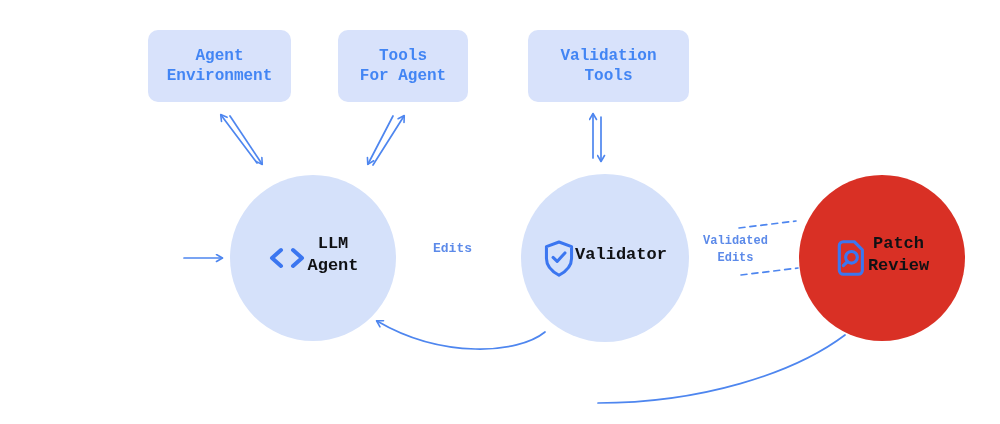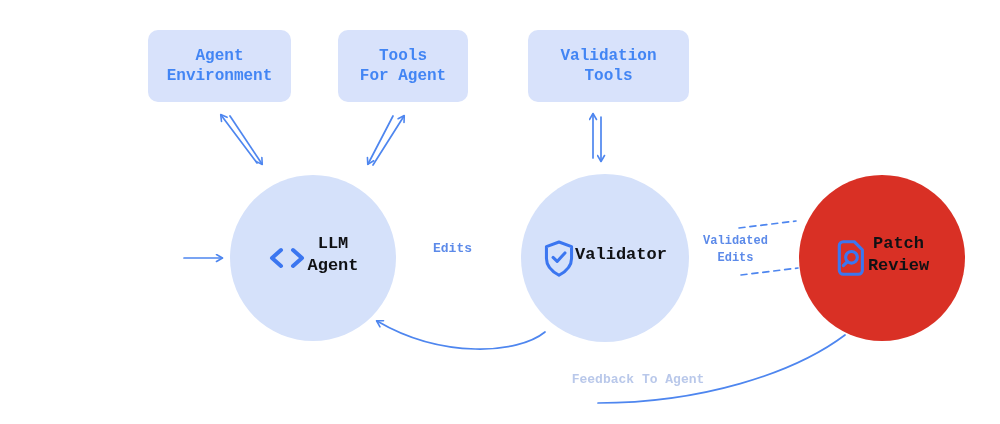--- a/index.html
+++ b/index.html
@@ -86,21 +86,20 @@
         <path d="M8.8 16.8 L6 19.6" fill="none" stroke="var(--icon_blue)" stroke-width="2.3" stroke-linecap="round"></path>
       </svg>
     </span>
     <span>Patch
 Review</span>
   </div>
 
   <div class="floating-label" id="label-edits">Edits</div>
   <div class="floating-label" id="label-validated-edits">Validated
 Edits</div>
-  <div class="floating-label" id="label-feedback">Feedback To Agent</div>
 
   <svg id="arrow-layer" width="1000" height="424" viewBox="0 0 1000 424">
     <defs>
       <marker id="arrowhead" viewBox="0 0 9 9" markerWidth="9" markerHeight="9" refX="7" refY="4.5" orient="auto" markerUnits="userSpaceOnUse">
         <path d="M1.5 1 L7.5 4.5 L1.5 8" fill="none" stroke="#4e86ef" stroke-width="1.6" stroke-linecap="round" stroke-linejoin="round"></path>
       </marker>
     </defs>
     <g stroke="#4e86ef" stroke-width="1.7" fill="none" stroke-linecap="round">
 
       <path d="M184 258 H222" marker-end="url(#arrowhead)"></path>

